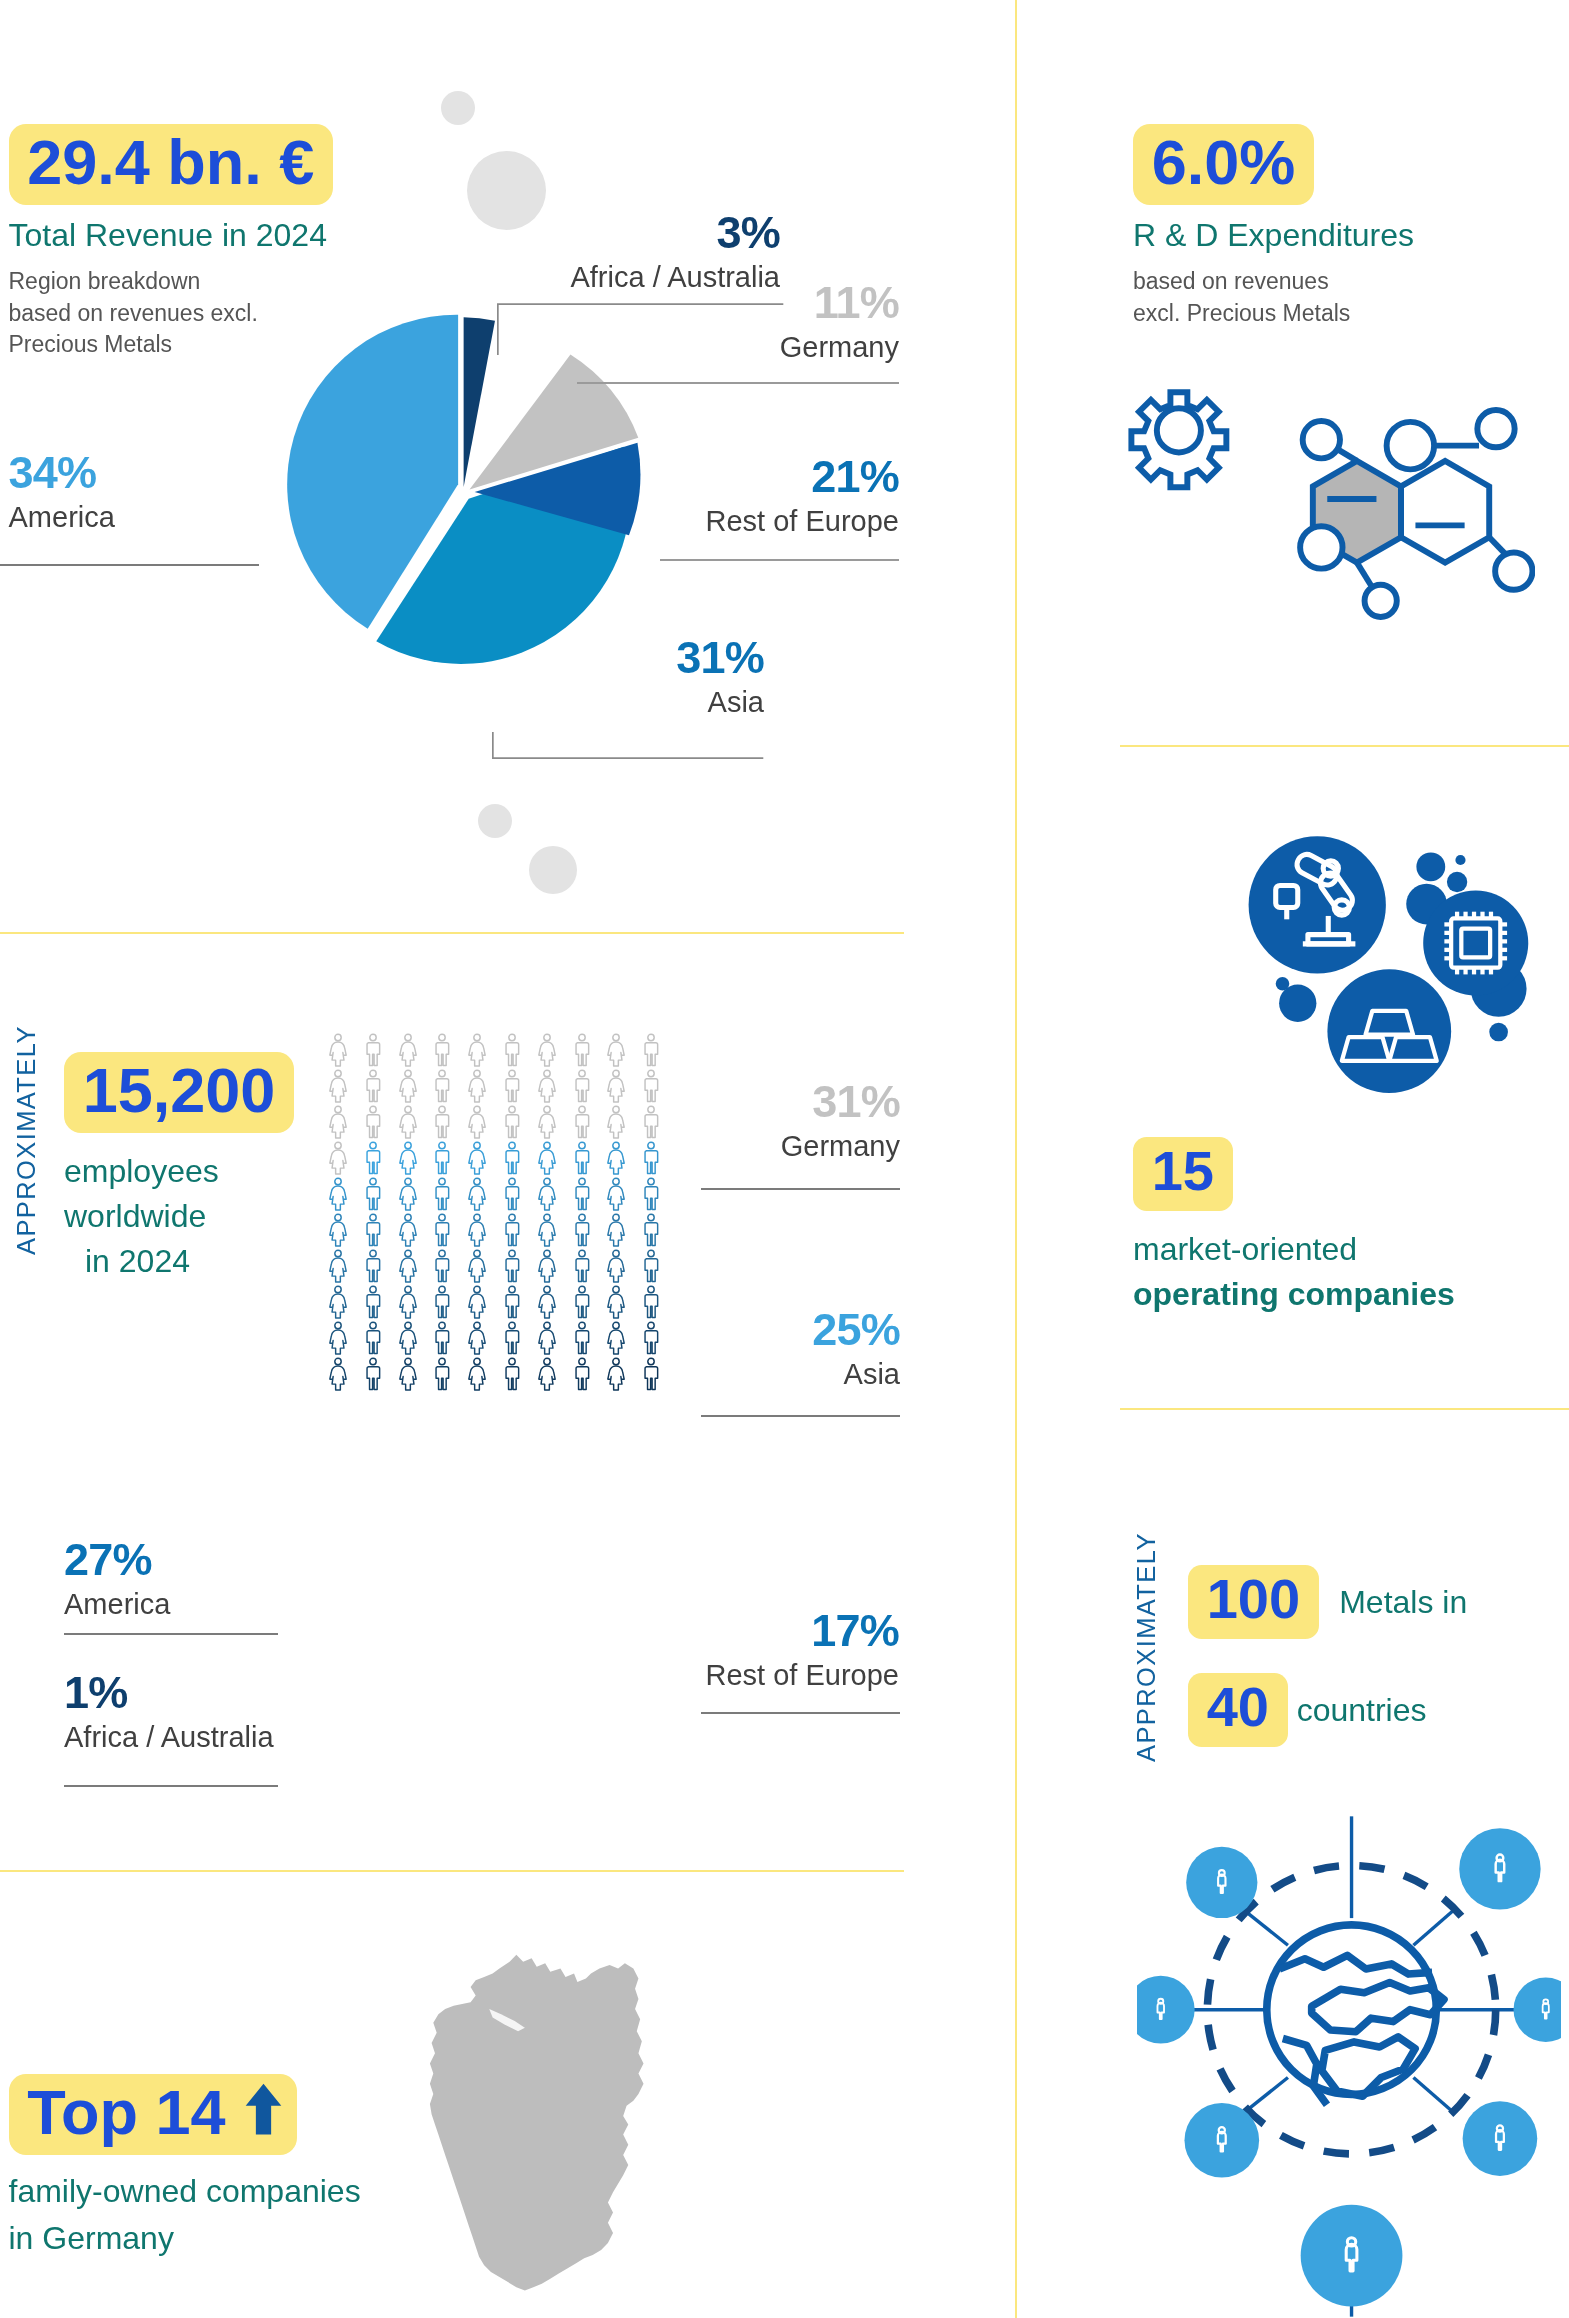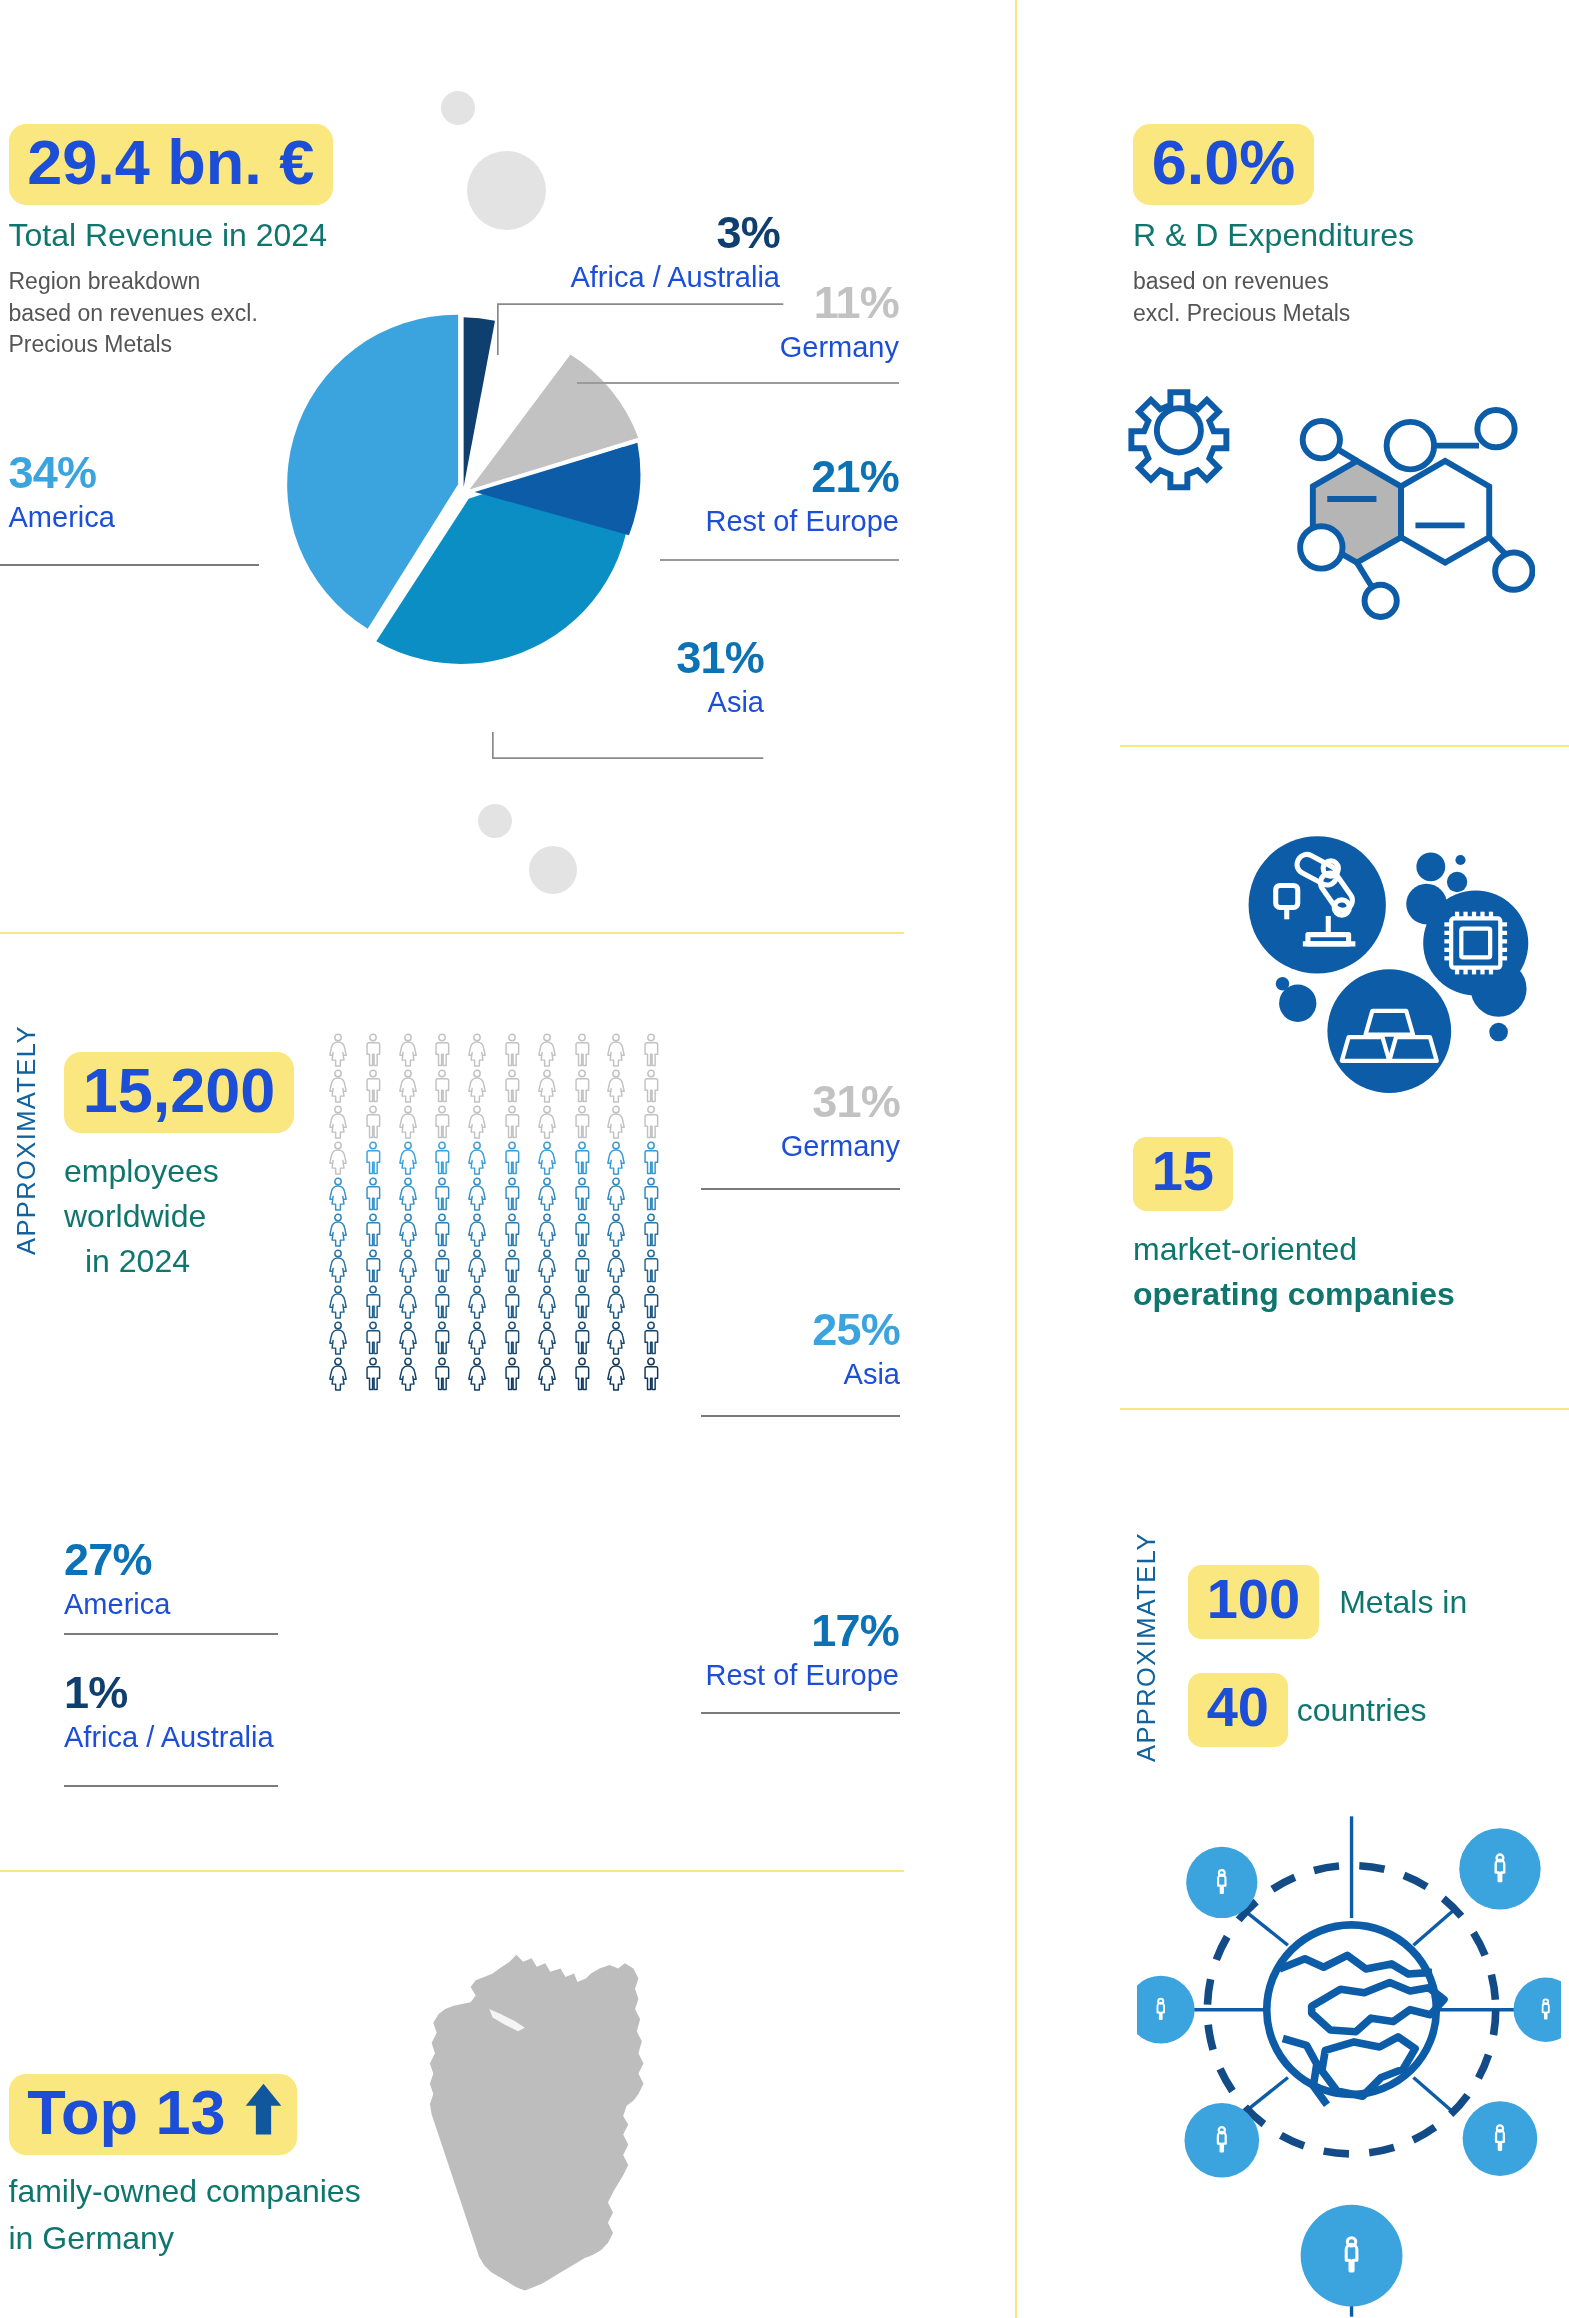--- a/index.html
+++ b/index.html
@@ -6,21 +6,21 @@
   html, body {
     width: 1570px; height: 2319px;
     background: #ffffff;
     font-family: "Liberation Sans", sans-serif;
     overflow: hidden;
   }
   #root { position: relative; width: 1570px; height: 2319px; }
 
   
   .pct        { font-weight: 700; font-size: 45px; line-height: 1.0; letter-spacing: -0.8px; }
-  .pct-label  { font-size: 29px; color: #1d4ed8; line-height: 1.25; margin-top: 4.2px; }
+  .pct-label  { font-size: 29px; color: #404040; line-height: 1.25; margin-top: 4.2px; }
   .hr         { height: 1.7px; background: #7b7b7b; }
   .hr-light   { height: 1.7px; background: #9a9a9a; }
   .blue-mid   { color: #0a72b5; }
   .blue-light { color: #3ba3de; }
   .gray-pct   { color: #c2c2c2; }
   .navy       { color: #0e3f6e; }
 
   
   .badge {
     display: inline-flex; align-items: center; justify-content: center;
@@ -790,21 +790,21 @@
   <div style="position:absolute; left:64px; top:1670px; width:263px;">
     <div class="pct navy">1%</div>
     <div class="pct-label">Africa / Australia</div>
   </div>
   <div class="hr" style="position:absolute; left:64px; top:1785px; width:214px;"></div>
 
   <div class="sep" style="left:0px; top:1870px; width:904px;"></div>
 
   <div style="position:absolute; left:8.5px; top:2074px;">
     <div class="badge big" style="padding-right:13.6px;">
-      <span>Top 13</span>
+      <span>Top 14</span>
       <svg width="39" height="56" viewBox="0 0 46 66" style="margin-left:18.7px; margin-bottom:3.4px;">
         <path d="M23 2 L44 28 L32 28 L32 62 L14 62 L14 28 L2 28 Z" fill="#10579e"></path>
       </svg>
     </div>
     <div class="kicker" style="margin-top:17px;">family-owned companies</div>
     <div class="kicker" style="margin-top:8.5px;">in Germany</div>
   </div>
 
   <svg style="position:absolute; left:416px; top:1943px; width:255px; height:373px;" viewBox="0 0 300 440" preserveAspectRatio="xMidYMid meet">
     <path fill="#bdbdbd" d="

